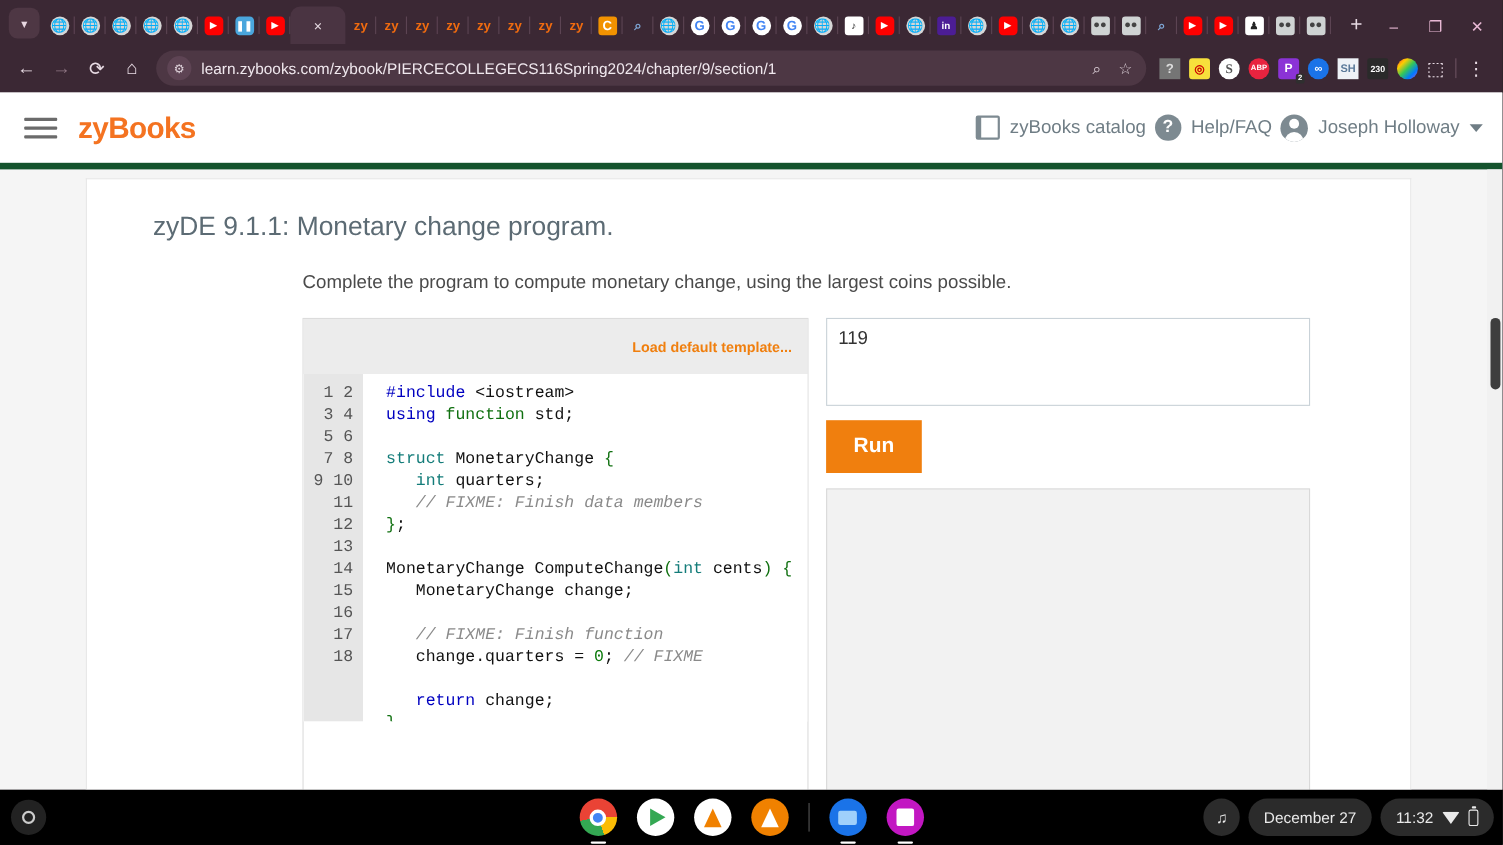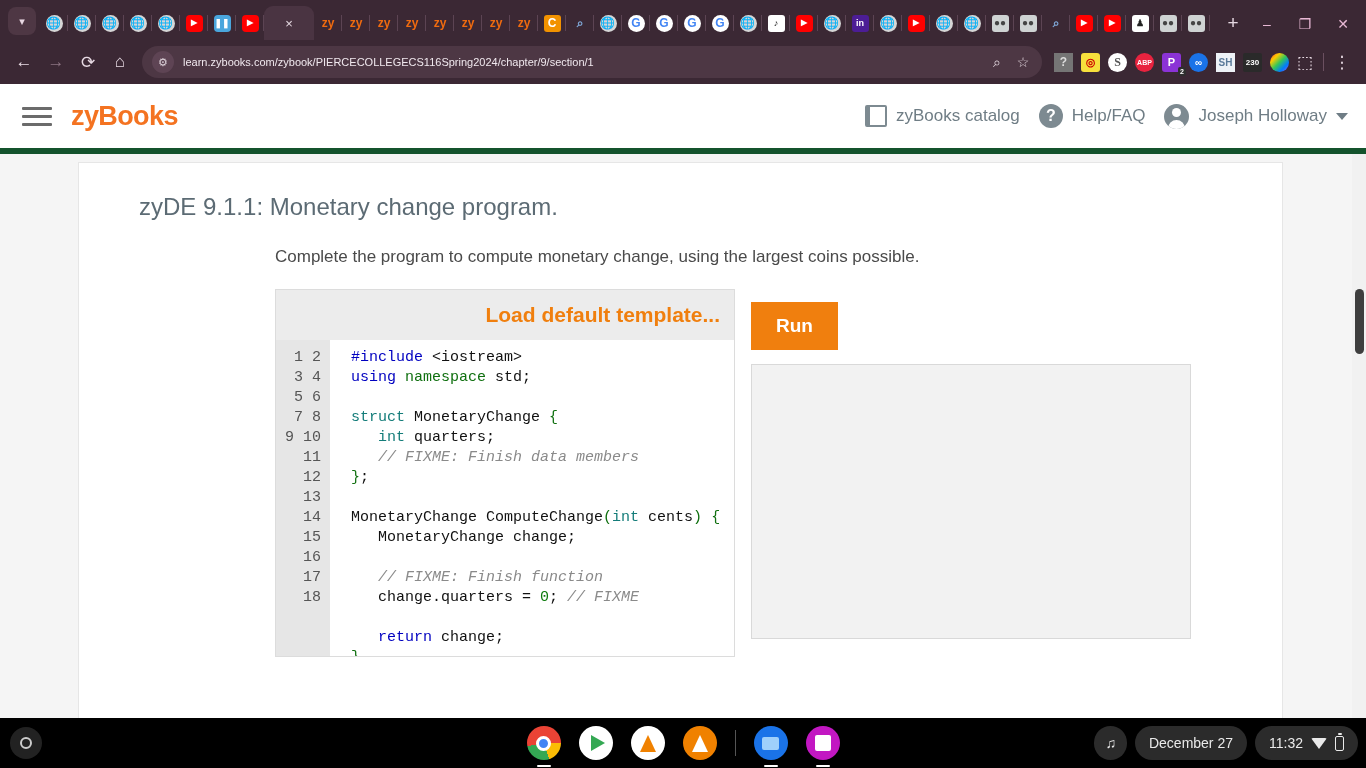--- a/index.html
+++ b/index.html
@@ -58,21 +58,21 @@
   #toolbar { height: 44px; background: #3b2834; display: flex; align-items: center; padding: 0 8px; }
   .navbtn { width: 32px; height: 32px; display: flex; align-items: center; justify-content: center;
             color: #e8dbe4; font-size: 17px; border-radius: 50%; flex: none; }
   .navbtn.dim { color: #8d7482; }
   .omnibox {
     flex: 1; height: 32px; background: #4d3744; border-radius: 16px;
     display: flex; align-items: center; padding: 0 6px 0 10px; margin: 0 6px; min-width: 0;
   }
   .omni-icon { width: 22px; height: 22px; border-radius: 50%; background: #5e4454;
                display: flex; align-items: center; justify-content: center; color: #ded2da; font-size: 11px; flex: none; }
-  #url { flex: 1; color: #f0e8ee; font-size: 11px; margin-left: 9px; white-space: nowrap; overflow: hidden; }
+  #url { flex: 1; color: #f0e8ee; font-size: 14px; margin-left: 9px; white-space: nowrap; overflow: hidden; }
   .omni-act { width: 26px; text-align: center; color: #ded2da; font-size: 14px; flex: none; }
   .extbar { display: flex; align-items: center; gap: 8px; padding-left: 6px; flex: none; }
   .ext { width: 19px; height: 19px; display: flex; align-items: center; justify-content: center;
          font-size: 10px; font-weight: bold; color: #fff; position: relative; }
   .ext-q { background: #757575; color: #ddd; font-size: 12px; }
   .ext-yel { background: #f7e03c; border-radius: 3px; color: #c00; font-size: 11px; }
   .ext-s { background: #fff; color: #555; border-radius: 50%; font-size: 12px; font-family: "Liberation Serif", serif; }
   .ext-abp { background: #e8233f; border-radius: 50%; font-size: 7px; }
   .ext-p { background: #8b33d6; border-radius: 3px; font-size: 11px; }
   .ext-oo { background: #1a73e8; border-radius: 50%; font-size: 10px; }
@@ -86,21 +86,21 @@
   
   #page { position: absolute; top: 84px; left: 0; width: 1366px; height: 634px; background: #f5f5f5; overflow: hidden; }
   #zb-header {
     height: 70px; background: #fff; display: flex; align-items: center;
     padding: 0 18px 0 22px; border-bottom: 6px solid #14532d;
   }
   .hamburger { width: 30px; display: flex; flex-direction: column; gap: 5px; flex: none; }
   .hamburger i { display: block; height: 3px; background: #6b6b6b; border-radius: 1px; }
   .brand { color: #f47321; font-size: 27px; font-weight: bold; margin-left: 19px; letter-spacing: -0.6px; flex: none; }
   #breadcrumb { margin-left: 16px; color: #5c6b74; font-size: 17px; line-height: 1.45; max-width: 520px; }
-  .hdr-right { margin-left: auto; display: flex; align-items: center; gap: 19px; flex: none; }
+  .hdr-right { margin-left: auto; display: flex; align-items: center; gap: 8px; flex: none; }
   .hdr-item { display: flex; align-items: center; gap: 9px; color: #6f7d85; font-size: 17px; }
   .ico-book { width: 22px; height: 22px; border: 2px solid #7d8a91; border-left-width: 5px; border-radius: 2px; }
   .ico-q { width: 24px; height: 24px; border-radius: 50%; background: #7d8a91; color: #fff;
            font-size: 16px; font-weight: bold; display: flex; align-items: center; justify-content: center; }
   .ico-user { width: 25px; height: 25px; border-radius: 50%; background: #7d8a91; position: relative; overflow: hidden; }
   .ico-user::before { content: ""; position: absolute; width: 9px; height: 9px; border-radius: 50%; background: #fff; left: 8px; top: 4px; }
   .ico-user::after { content: ""; position: absolute; width: 17px; height: 10px; border-radius: 9px 9px 0 0; background: #fff; left: 4px; top: 16px; }
   .caret { width: 0; height: 0; border-left: 6px solid transparent; border-right: 6px solid transparent;
            border-top: 7px solid #6f7d85; }
 
@@ -109,21 +109,21 @@
     position: absolute; left: 78px; top: 8px; width: 1205px; min-height: 560px;
     background: #fff; border: 1px solid #e6e6e6; border-bottom: none; padding-left: 40px;
   }
   #zde-title { color: #5c6b74; font-size: 24px; padding: 30px 0 0 20px; }
   #zde-desc { color: #4a4a4a; font-size: 17px; padding: 26px 0 0 156px; }
 
   #zde-body { display: flex; padding: 22px 0 0 156px; gap: 16px; }
   #editor { width: 460px; background: #fff; border: 1px solid #dcdcdc; }
   #editor-toolbar { height: 50px; background: #ececec; display: flex; align-items: center;
                     justify-content: flex-end; padding-right: 14px; }
-  #load-template { color: #f07f0e; font-size: 21px; font-weight: bold; }
+  #load-template { color: #f07f0e; font-size: 13px; font-weight: bold; }
   #code-area { display: flex; background: #fff; height: 316px; overflow: hidden; position: relative; gap: 13px; }
   #gutter { background: #e6e6e6; color: #555; text-align: right;
             padding: 8px 9px 0 8px; font-family: "Liberation Mono", monospace;
             font-size: 15px; line-height: 20px; flex: none; width: 54px; }
   #code { padding: 8px 0 0 8px; font-family: "Liberation Mono", monospace; font-size: 15px;
           line-height: 20px; white-space: pre; color: #111; flex: 1; overflow: hidden; }
   .k { color: #0000c0; }         
   .t { color: #137c79; }         
   .g { color: #107010; }         
   .c { color: #8a8a8a; font-style: italic; } 
@@ -402,41 +402,42 @@
 10
 11
 12
 13
 14
 15
 16
 17
 18</div>
               <div id="code"><span class="k">#include</span> &lt;iostream&gt;
-<span class="k">using</span> <span class="g">namespace</span> std;
+<span class="k">using</span> <span class="g">function</span> std;
 
 <span class="t">struct</span> MonetaryChange <span class="g">{</span>
    <span class="t">int</span> quarters;
    <span class="c">// FIXME: Finish data members</span>
 <span class="g">}</span>;
 
 MonetaryChange ComputeChange<span class="g">(</span><span class="t">int</span> cents<span class="g">)</span> <span class="g">{</span>
    MonetaryChange change;
 
    <span class="c">// FIXME: Finish function</span>
    change.quarters = <span class="n">0</span>; <span class="c">// FIXME</span>
 
    <span class="k">return</span> change;
 <span class="g">}</span>
 
  main </div>
             </div>
           </div>
 
           <div id="right-col">
+            <textarea id="stdin" placeholder="" style="">119</textarea>
             <button id="run-btn">Run</button>
             <div id="output-box"></div>
           </div>
 
         </div>
       </div>
 
       <div id="scrollbar">
         <div id="scroll-thumb"></div>
       </div>

